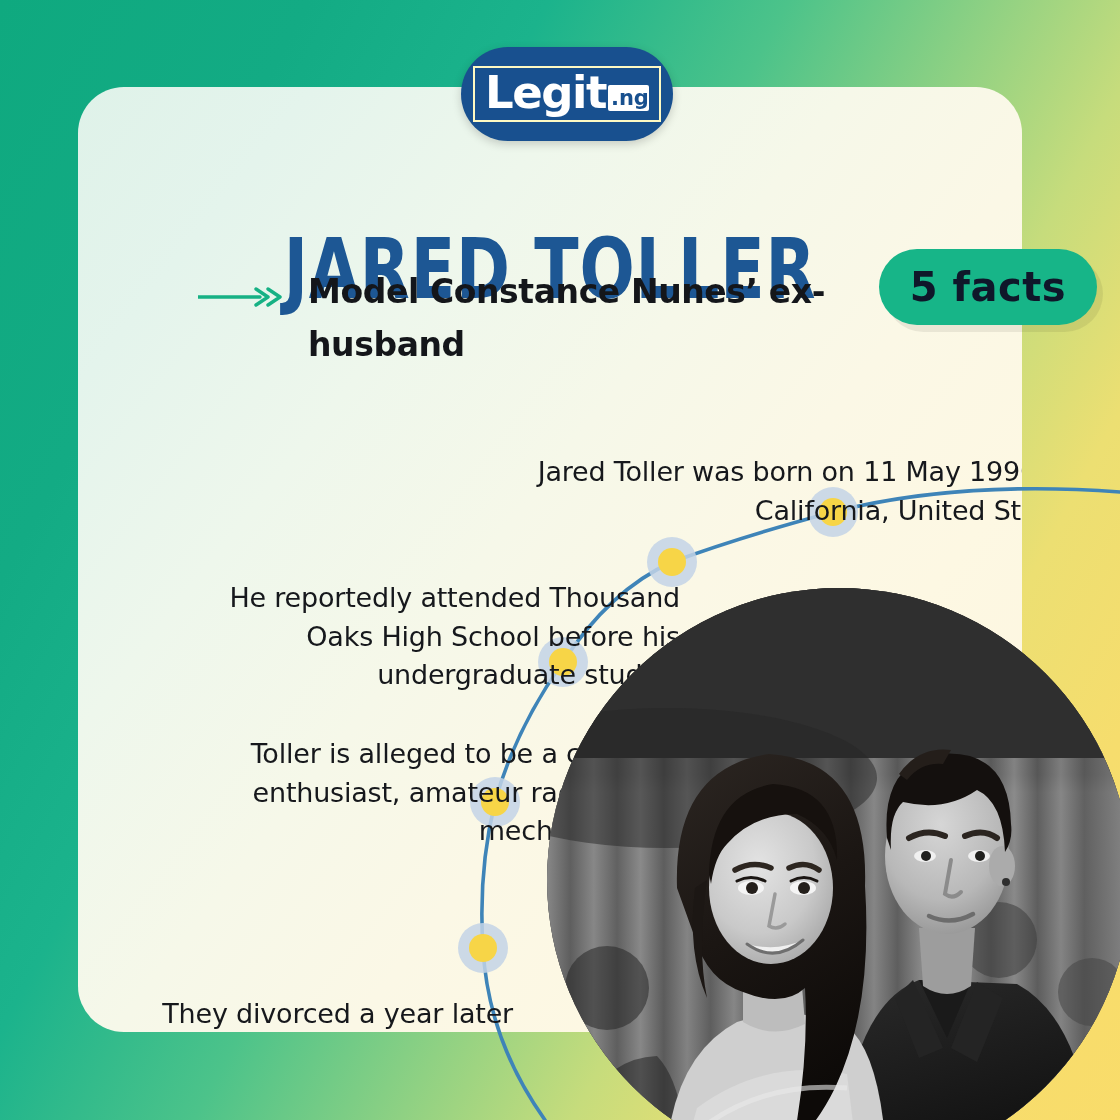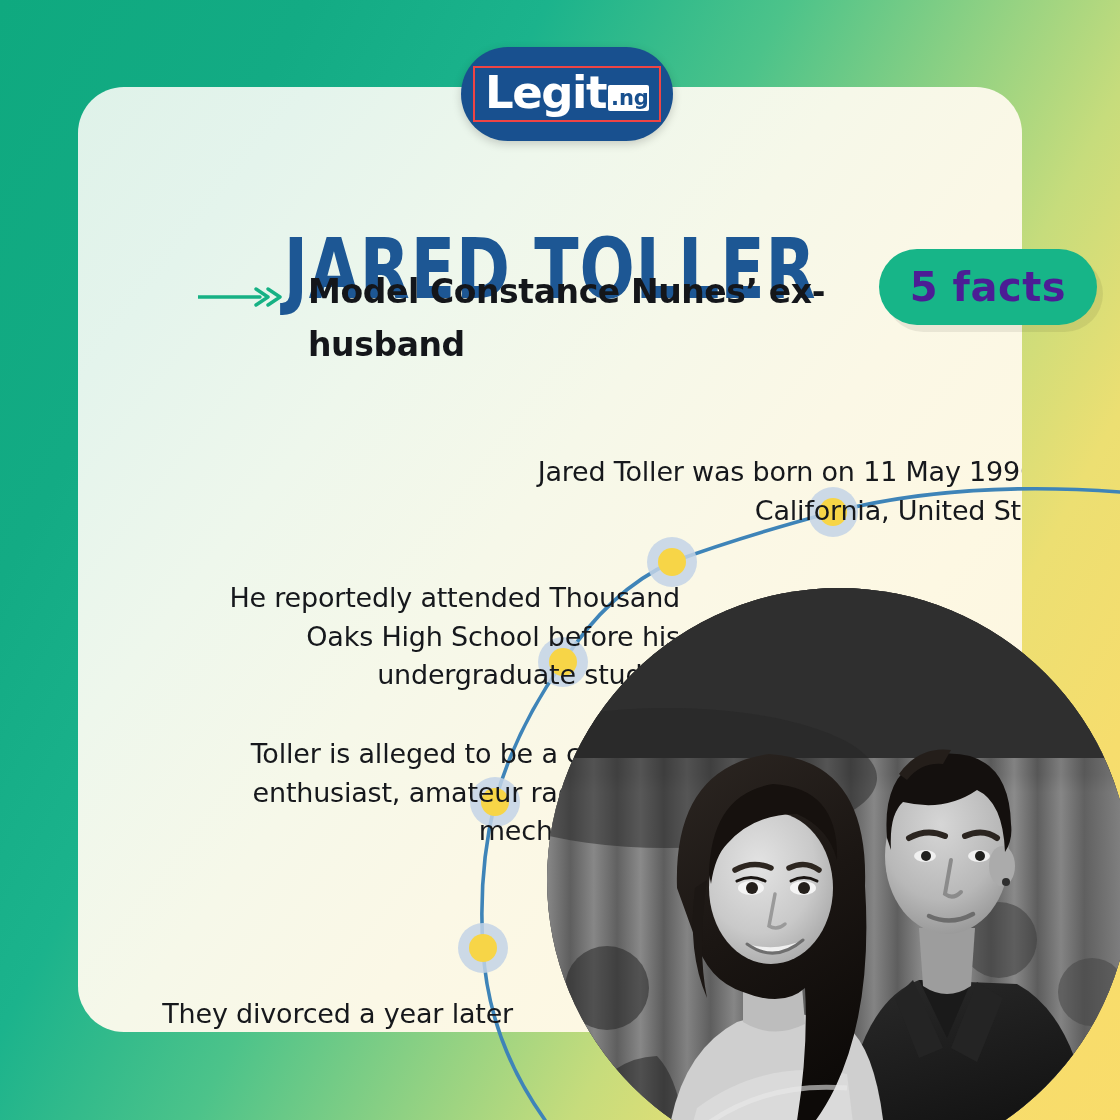--- a/index.html
+++ b/index.html
@@ -60,21 +60,21 @@
     border-radius: 47px;
     background: #18508f;
     box-shadow: 0 3px 10px rgba(0,0,0,0.18);
     display: flex;
     align-items: center;
     justify-content: center;
     z-index: 40;
   }
   #logo-inner {
     position: relative;
-    border: 2px solid #ef4444;
+    border: 2px solid #fef9c3;
     padding: 3px 10px 5px 10px;
     display: flex;
     align-items: flex-end;
   }
   #logo-word {
     color: #ffffff;
     font-size: 45px;
     font-weight: bold;
     letter-spacing: -1.5px;
     line-height: 0.98;
@@ -149,21 +149,21 @@
     height: 76px;
     border-radius: 38px;
     background: #17b588;
     box-shadow: 6px 7px 0 rgba(0,0,0,0.07);
     display: flex;
     align-items: center;
     justify-content: center;
     z-index: 35;
   }
   #facts-badge-label {
-    color: #4c1d95;
+    color: #0f172a;
     font-size: 40px;
     font-weight: bold;
     letter-spacing: 0.5px;
     font-family: "DejaVu Sans", sans-serif;
     text-align: center;
   }
 
   
   #curve-layer {
     position: absolute;

